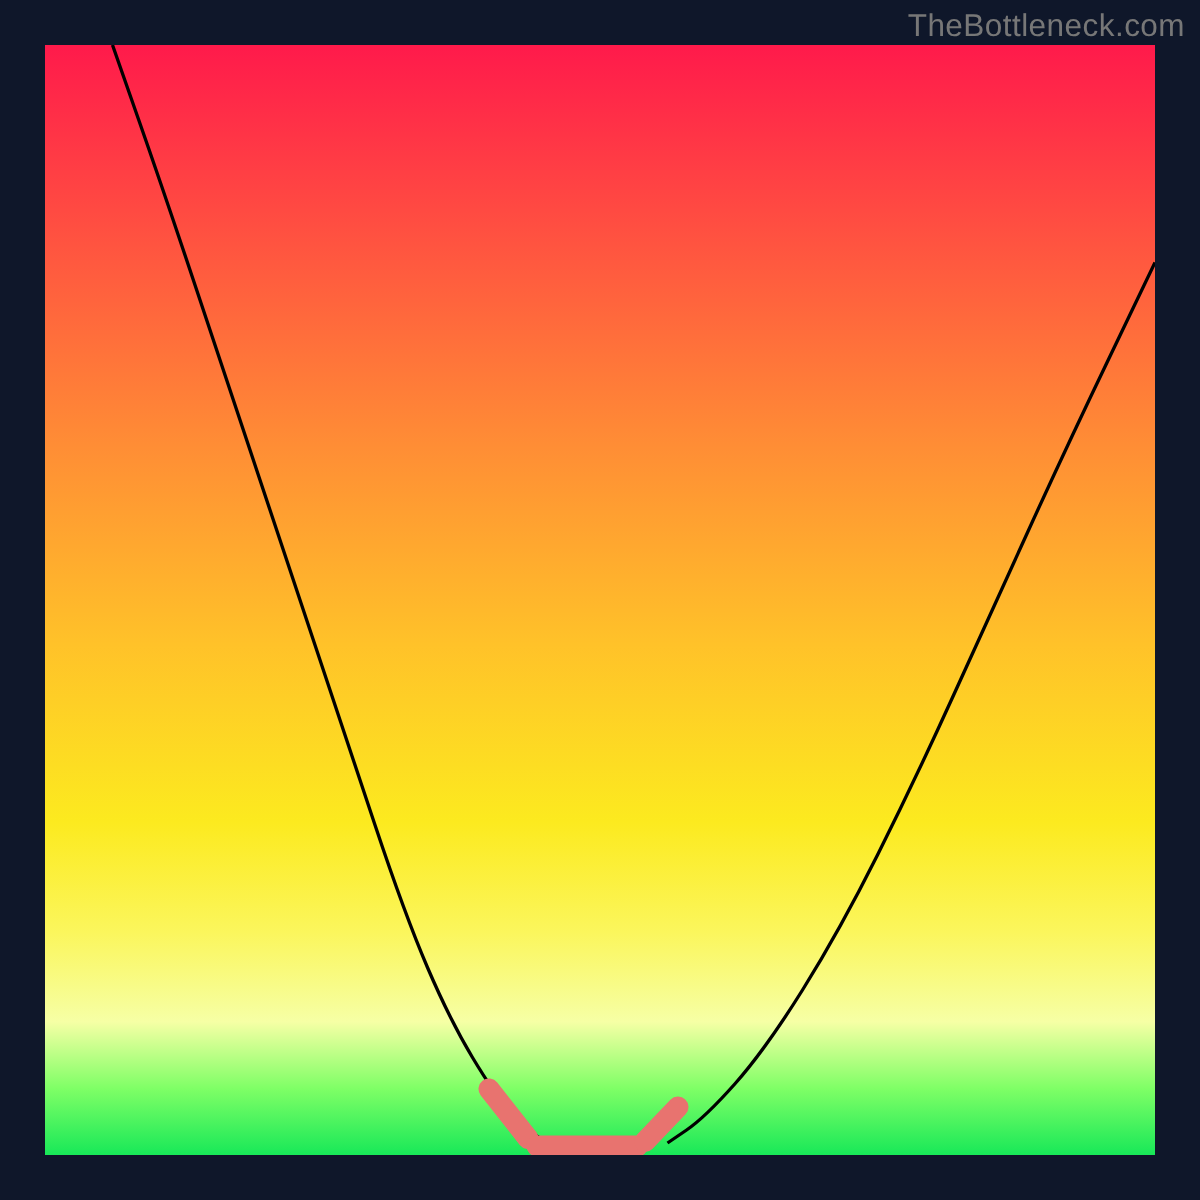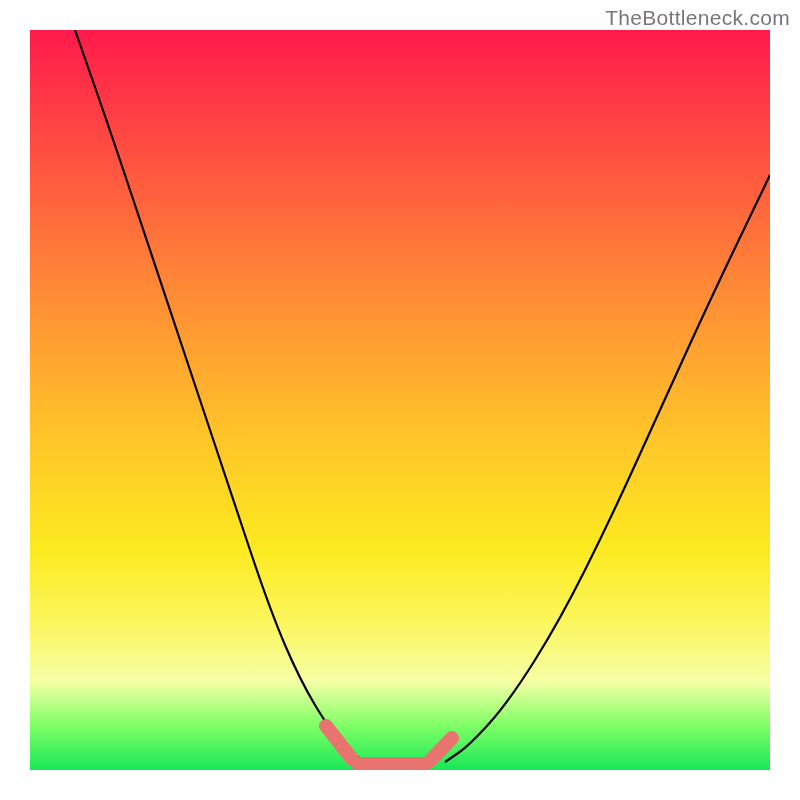--- a/index.html
+++ b/index.html
@@ -10,21 +10,21 @@
     background: #000;
     overflow: hidden;
     font-family: Arial, Helvetica, sans-serif;
   }
   .frame {
     position: absolute;
     left: 0;
     top: 0;
     width: 800px;
     height: 800px;
-    background: #ffffff;
+    background: #0f172a;
   }
   .plot-area {
     position: absolute;
     left: 30px;
     top: 30px;
     width: 740px;
     height: 740px;
     
     background: linear-gradient(
       to bottom,

